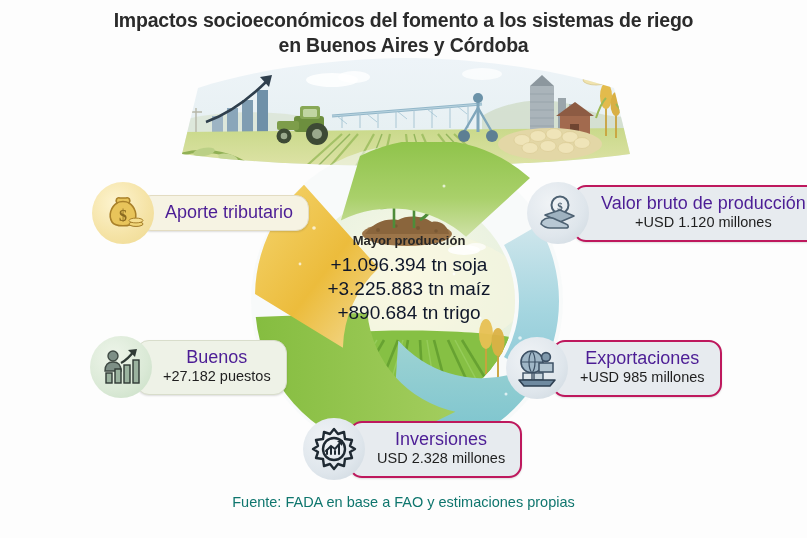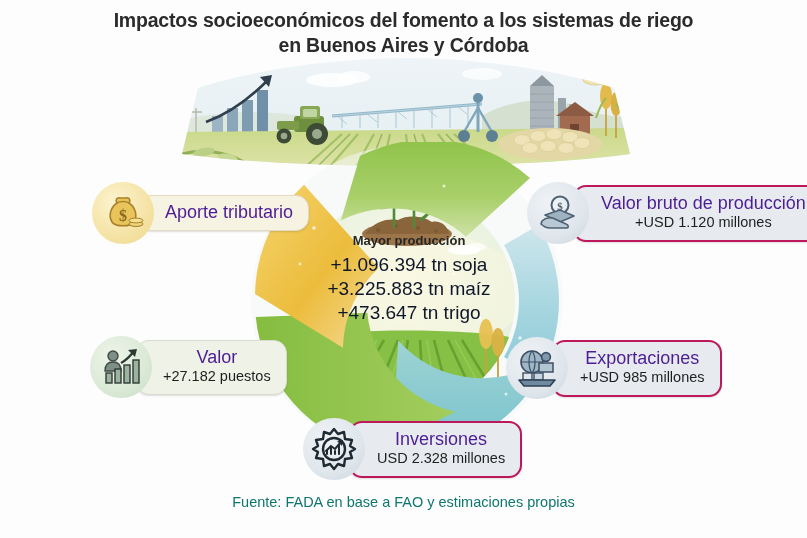--- a/index.html
+++ b/index.html
@@ -429,21 +429,21 @@
         <circle cx="136" cy="292" r="1.6"></circle>
         <circle cx="196" cy="44" r="1.5"></circle>
       </g>
     </svg>
   </div>
 
   <div class="center-text">
     <div class="center-heading">Mayor producción</div>
     <div class="center-line">+1.096.394 tn soja</div>
     <div class="center-line">+3.225.883 tn maíz</div>
-    <div class="center-line">+473.647 tn trigo</div>
+    <div class="center-line">+890.684 tn trigo</div>
   </div>
 
   <div class="callout" id="c-tributario">
     <div class="badge badge-gold">
       <svg width="44" height="44" viewBox="0 0 44 44">
         <path d="M16,12 C14,9 16,6 19,7 L25,7 C28,6 30,9 28,12 C34,16 37,24 33,31 C30,36 14,36 11,31 C7,24 10,16 16,12 Z" fill="#e8c45a" stroke="#a9812a" stroke-width="1.6"></path>
         <path d="M16,12 C19,10 25,10 28,12" stroke="#a9812a" stroke-width="1.4" fill="none"></path>
         <text x="22" y="30" text-anchor="middle" font-family="'Liberation Serif',serif" font-size="16" font-weight="bold" fill="#8a6a20">$</text>
         <ellipse cx="35" cy="33" rx="7" ry="2.4" fill="#f0d membership"></ellipse>
         <ellipse cx="35" cy="33" rx="7" ry="2.4" fill="#f0d579" stroke="#a9812a" stroke-width="1"></ellipse>
@@ -477,21 +477,21 @@
         <path d="M6,26 C6,19 10,17 14,17 C18,17 22,19 22,26 Z" fill="#7d8f86" stroke="#3f4a44" stroke-width="1.4"></path>
         <rect x="7" y="28" width="6" height="10" fill="#9bb39f" stroke="#2f3a35" stroke-width="1.4"></rect>
         <rect x="16" y="24" width="6" height="14" fill="#9bb39f" stroke="#2f3a35" stroke-width="1.4"></rect>
         <rect x="25" y="20" width="6" height="18" fill="#9bb39f" stroke="#2f3a35" stroke-width="1.4"></rect>
         <rect x="34" y="15" width="6" height="23" fill="#9bb39f" stroke="#2f3a35" stroke-width="1.4"></rect>
         <path d="M22,18 C28,15 32,10 35,6" stroke="#2f3a35" stroke-width="2.2" fill="none"></path>
         <path d="M29,5 L38,4 L36,12 Z" fill="#2f3a35"></path>
       </svg>
     </div>
     <div class="pill pill-green">
-      <div class="l1">Valor</div>
+      <div class="l1">Buenos</div>
       <div class="l2">+27.182 puestos</div>
     </div>
   </div>
 
   <div class="callout" id="c-export">
     <div class="badge badge-blue">
       <svg width="44" height="44" viewBox="0 0 44 44">
         <circle cx="17" cy="16" r="11" fill="#9fb6c6" stroke="#3c5064" stroke-width="1.6"></circle>
         <path d="M6,16 L28,16 M17,5 C13,10 13,22 17,27 M17,5 C21,10 21,22 17,27" stroke="#3c5064" stroke-width="1.2" fill="none"></path>
         <circle cx="31" cy="11" r="4.4" fill="#7f98ab" stroke="#3c5064" stroke-width="1.6"></circle>

